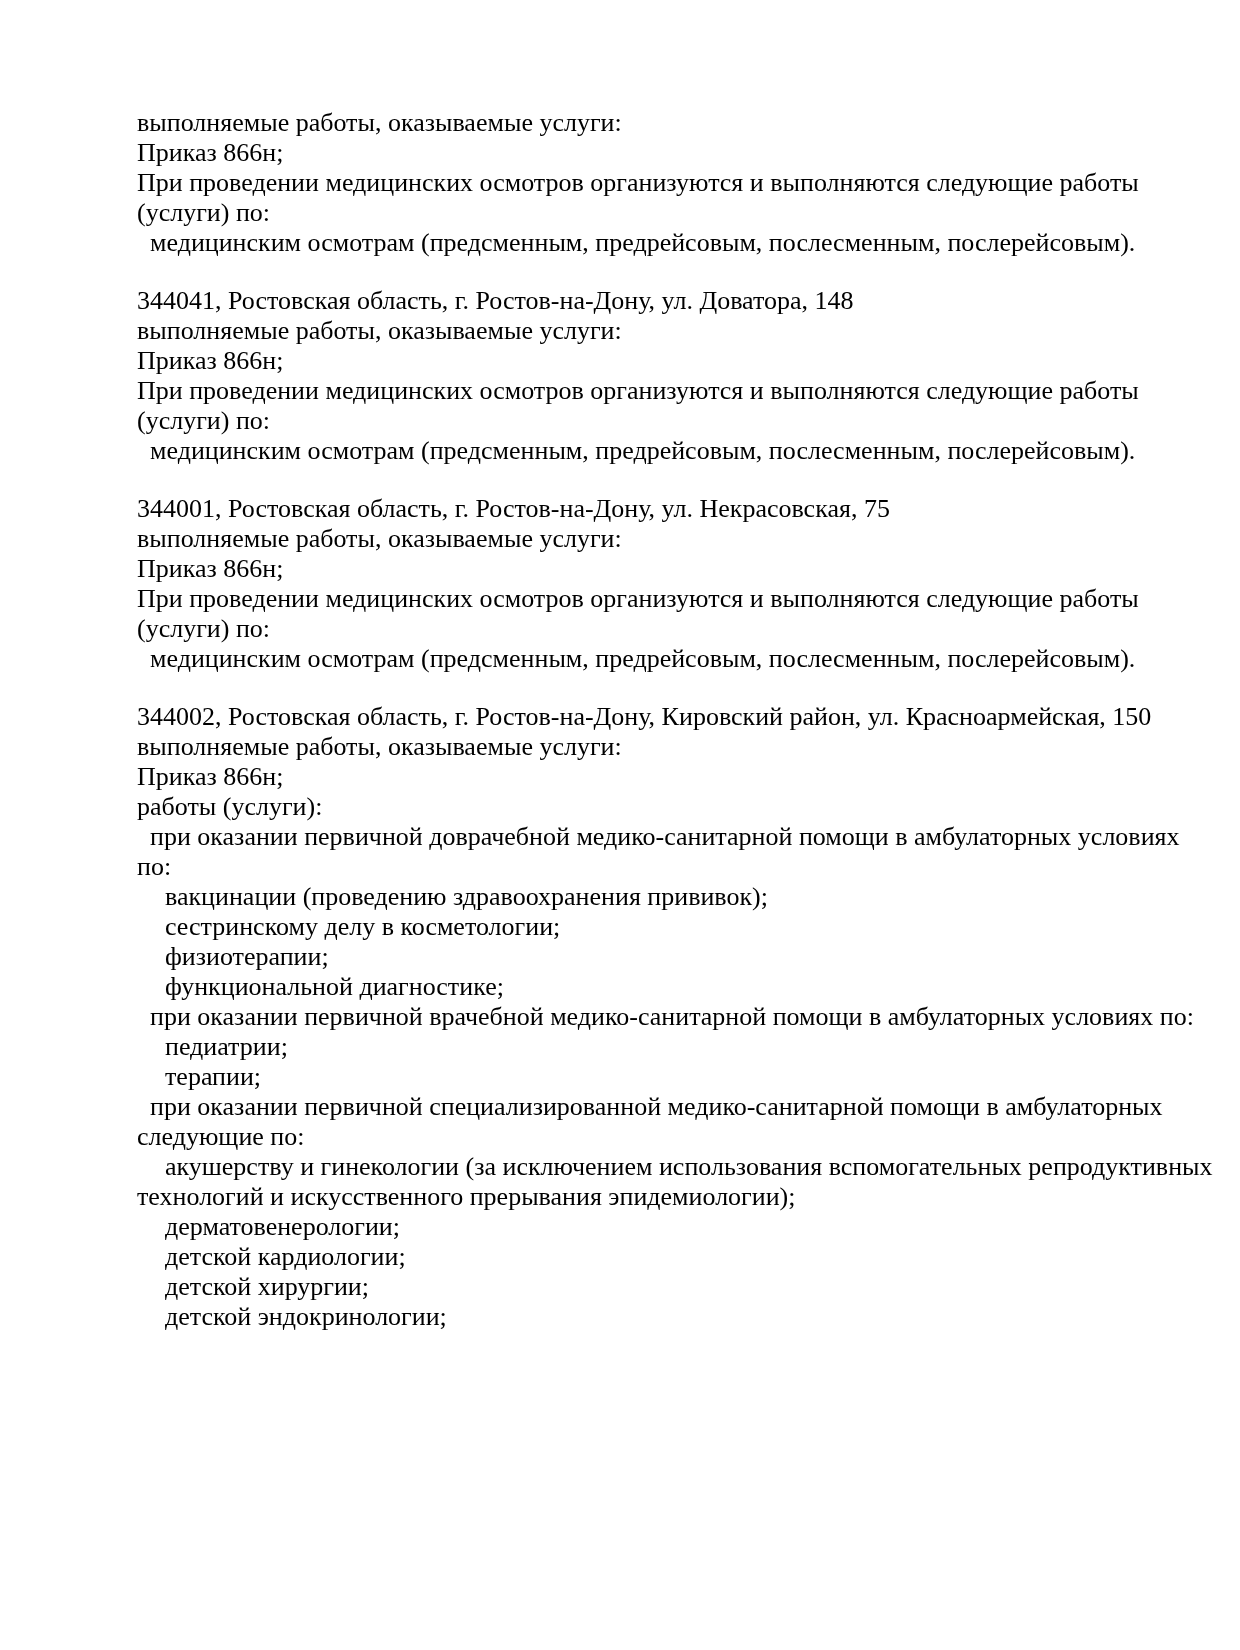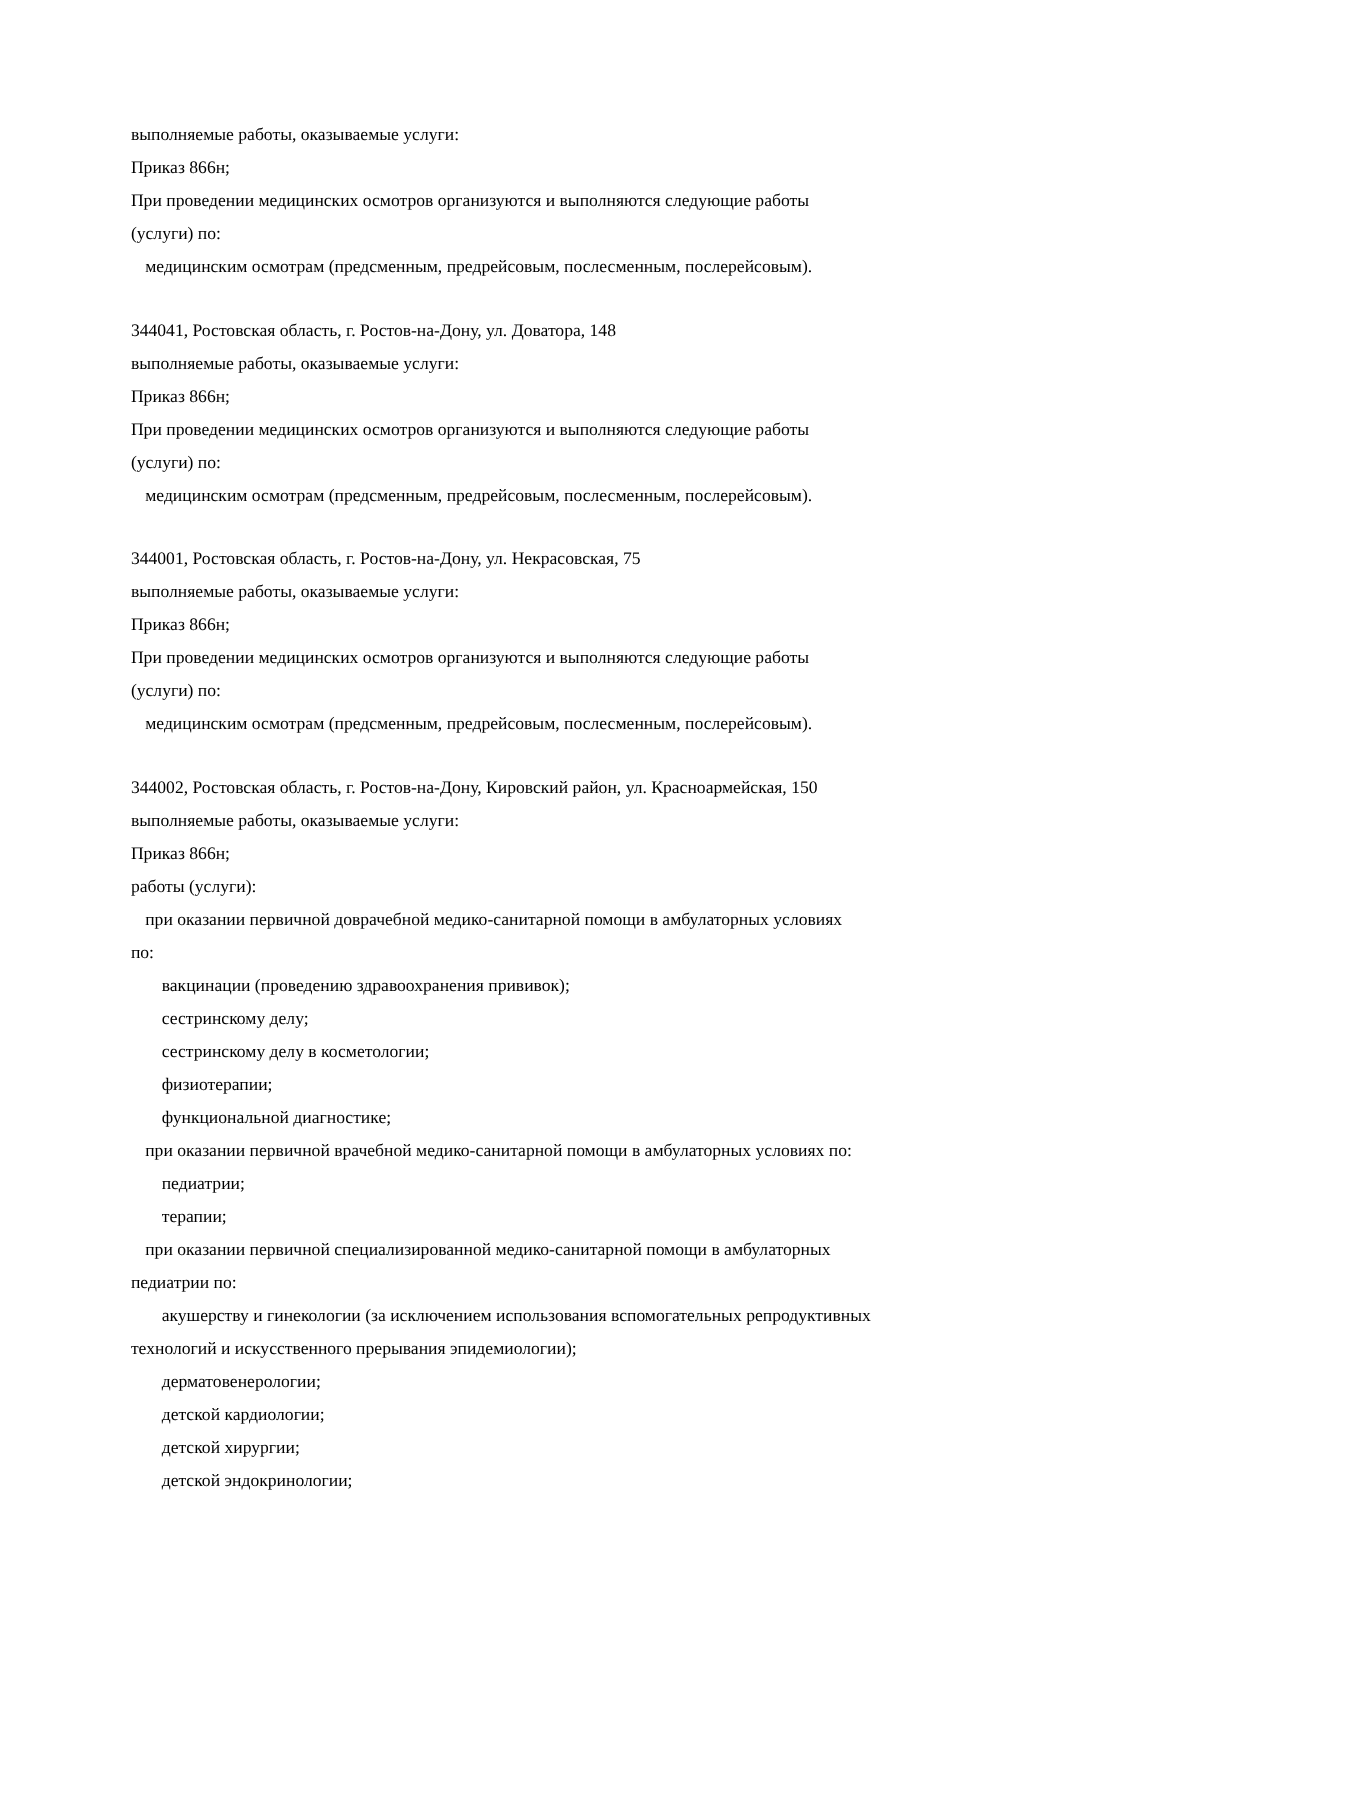--- a/index.html
+++ b/index.html
@@ -9,24 +9,24 @@
   body {
     width: 1240px;
     height: 1650px;
     background: #ffffff;
     overflow: hidden;
     position: relative;
   }
   .page {
     position: absolute;
     top: 108px;
-    left: 119px;
+    left: 137px;
     width: 1050px;
     font-family: "Liberation Serif", "DejaVu Serif", serif;
-    font-size: 16px;
+    font-size: 26px;
     line-height: 30px;
     color: #000000;
     -webkit-font-smoothing: antialiased;
   }
   .doc-block + .doc-block {
     margin-top: 28px; 
   }
   .line {
     height: 30px;
     white-space: nowrap;
@@ -64,29 +64,28 @@
         <div class="line indent-1">медицинским осмотрам (предсменным, предрейсовым, послесменным, послерейсовым).</div>
       </div>
       <div class="doc-block">
         <div class="line indent-0">344002, Ростовская область, г. Ростов-на-Дону, Кировский район, ул. Красноармейская, 150</div>
         <div class="line indent-0">выполняемые работы, оказываемые услуги:</div>
         <div class="line indent-0">Приказ 866н;</div>
         <div class="line indent-0">работы (услуги):</div>
         <div class="line indent-1">при оказании первичной доврачебной медико-санитарной помощи в амбулаторных условиях</div>
         <div class="line indent-0">по:</div>
         <div class="line indent-2">вакцинации (проведению здравоохранения прививок);</div>
-        <div class="line indent-2">сестринскому делу;</div>
         <div class="line indent-2">сестринскому делу в косметологии;</div>
         <div class="line indent-2">физиотерапии;</div>
         <div class="line indent-2">функциональной диагностике;</div>
         <div class="line indent-1">при оказании первичной врачебной медико-санитарной помощи в амбулаторных условиях по:</div>
         <div class="line indent-2">педиатрии;</div>
         <div class="line indent-2">терапии;</div>
         <div class="line indent-1">при оказании первичной специализированной медико-санитарной помощи в амбулаторных</div>
-        <div class="line indent-0">педиатрии по:</div>
+        <div class="line indent-0">следующие по:</div>
         <div class="line indent-2">акушерству и гинекологии (за исключением использования вспомогательных репродуктивных</div>
         <div class="line indent-0">технологий и искусственного прерывания эпидемиологии);</div>
         <div class="line indent-2">дерматовенерологии;</div>
         <div class="line indent-2">детской кардиологии;</div>
         <div class="line indent-2">детской хирургии;</div>
         <div class="line indent-2">детской эндокринологии;</div>
       </div>
     </div>
 </div>
 

